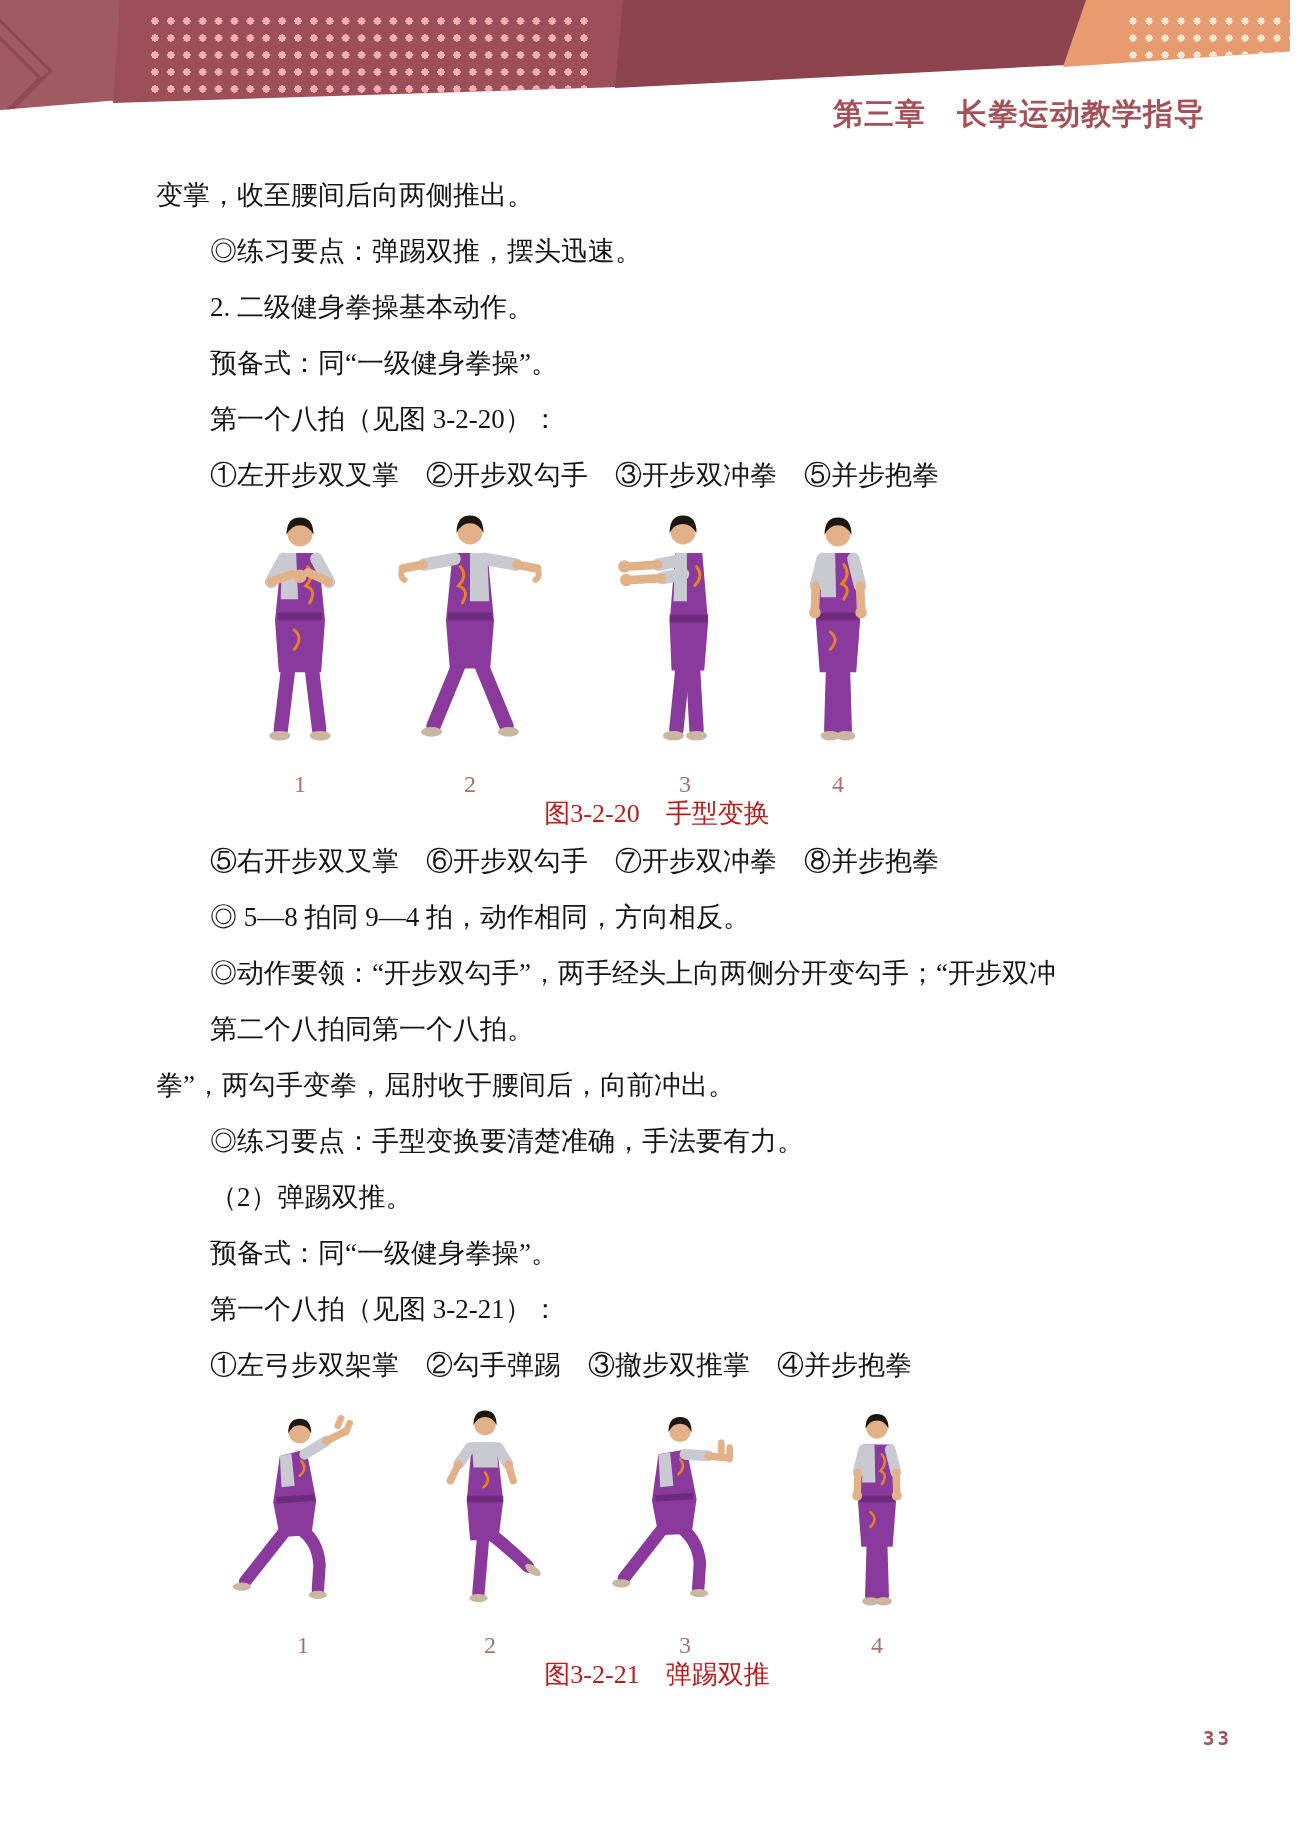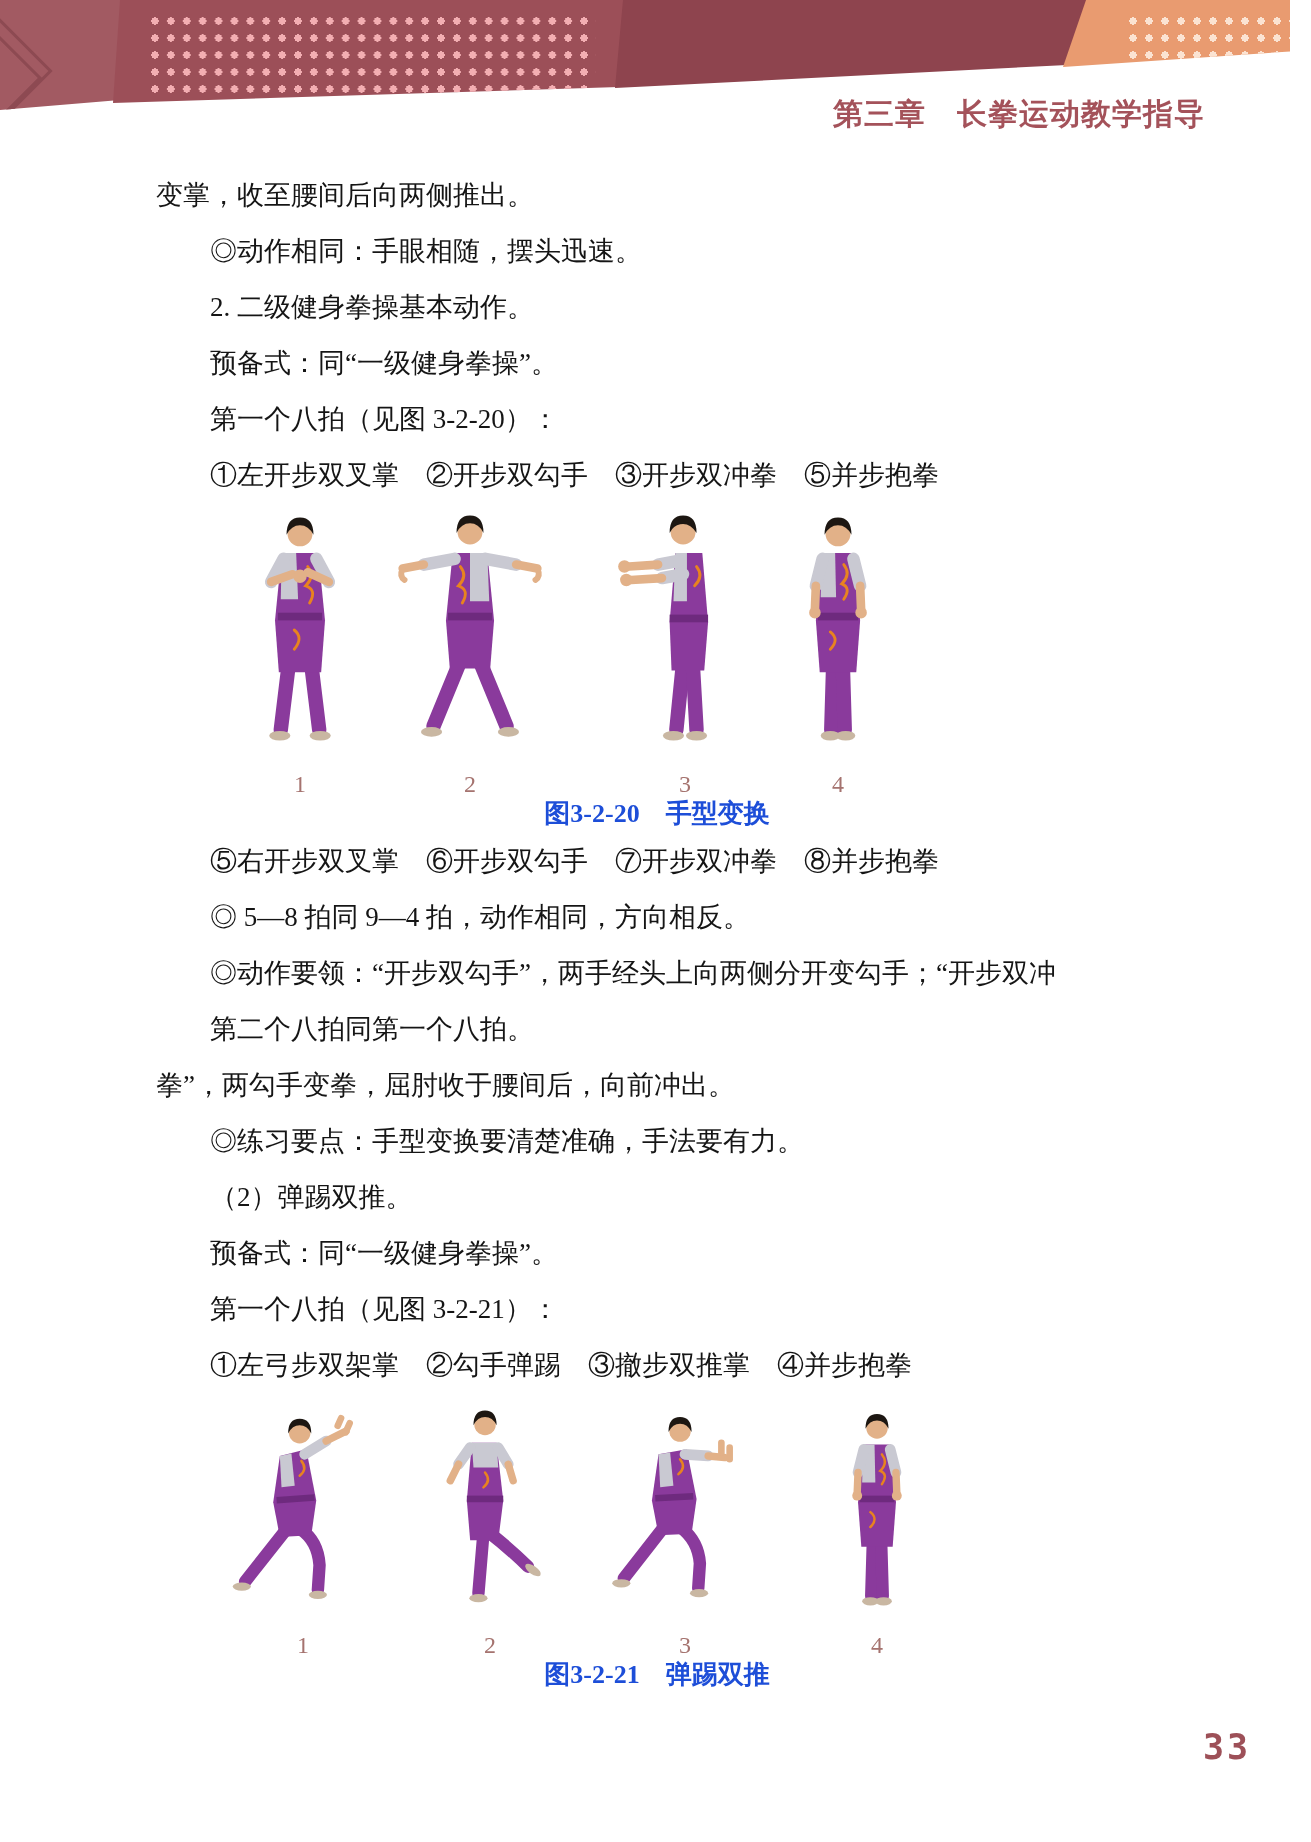--- a/index.html
+++ b/index.html
@@ -34,38 +34,38 @@
   .content p.ind{text-indent:54px;}
 
   
   .figrow{position:relative;}
   .figrow.r1{height:292px;}
   .figrow.r2{height:261px;margin-top:6px;}
   .cell{position:absolute;bottom:0;transform:translateX(-50%);
         display:flex;flex-direction:column;align-items:center;}
   .cell .num{font-size:24px;line-height:26px;color:#a5736f;margin-top:16px;}
   .r2 .cell .num{margin-top:14px;}
-  .figcap{margin-top:2px;margin-bottom:6px;text-align:center;font-weight:bold;
-          font-size:26px;line-height:30px;color:#1d4ed8;}
+  .figcap{margin-top:2px;margin-bottom:6px;text-align:center;font-weight:normal;
+          font-size:26px;line-height:30px;color:#b91c1c;}
 
   
   .limb-skin{stroke:#e2b188;stroke-width:9;fill:none;stroke-linecap:round;}
   .limb-pant{stroke:#8a3a9c;stroke-width:15;fill:none;stroke-linecap:round;}
   .limb-silver{stroke:#c9c9d2;stroke-width:13;fill:none;stroke-linecap:round;}
   .hand{stroke:#e2b188;stroke-width:6;fill:none;stroke-linecap:round;}
   .torso{fill:#8a3a9c;}
   .panel{fill:#c9c9d2;}
   .hairc{fill:#1d1712;}
   .skin{fill:#e2b188;}
   .belt{fill:#6e2a7e;}
   .shoe{fill:#c9b7a2;}
   .orn{stroke:#e8831f;stroke-width:3;fill:none;stroke-linecap:round;}
 
   .page-number{position:absolute;left:1203px;top:1727px;
-    font-family:"DejaVu Sans Mono", monospace;font-weight:bold;font-size:35px;
+    font-family:"DejaVu Sans Mono", monospace;font-weight:bold;font-size:19px;
     letter-spacing:3px;color:#9d5058;}
 </style>
 </head>
 <body>
 
 <div class="page">
 
   <header class="banner">
     <div class="band-left">
       <div class="chev c1"></div>
@@ -78,21 +78,21 @@
     <div class="band-peach">
       <div class="dots-cream"></div>
     </div>
   </header>
 
   <div class="chapter-title">第三章　长拳运动教学指导</div>
 
   <main class="content">
 
     <p>变掌，收至腰间后向两侧推出。</p>
-    <p class="ind">◎动作相同：手眼相随，摆头迅速。</p>
+    <p class="ind">◎练习要点：弹踢双推，摆头迅速。</p>
     <p class="ind">2. 二级健身拳操基本动作。</p>
     <p class="ind">预备式：同“一级健身拳操”。</p>
     <p class="ind">第一个八拍（见图 3-2-20）：</p>
     <p class="ind">①左开步双叉掌　②开步双勾手　③开步双冲拳　⑤并步抱拳</p>
 
     <figure style="margin:0">
       <div class="figrow r1">
 
         <div class="cell" style="left:148px">
           <svg width="154" height="250" viewBox="0 0 160 260">

